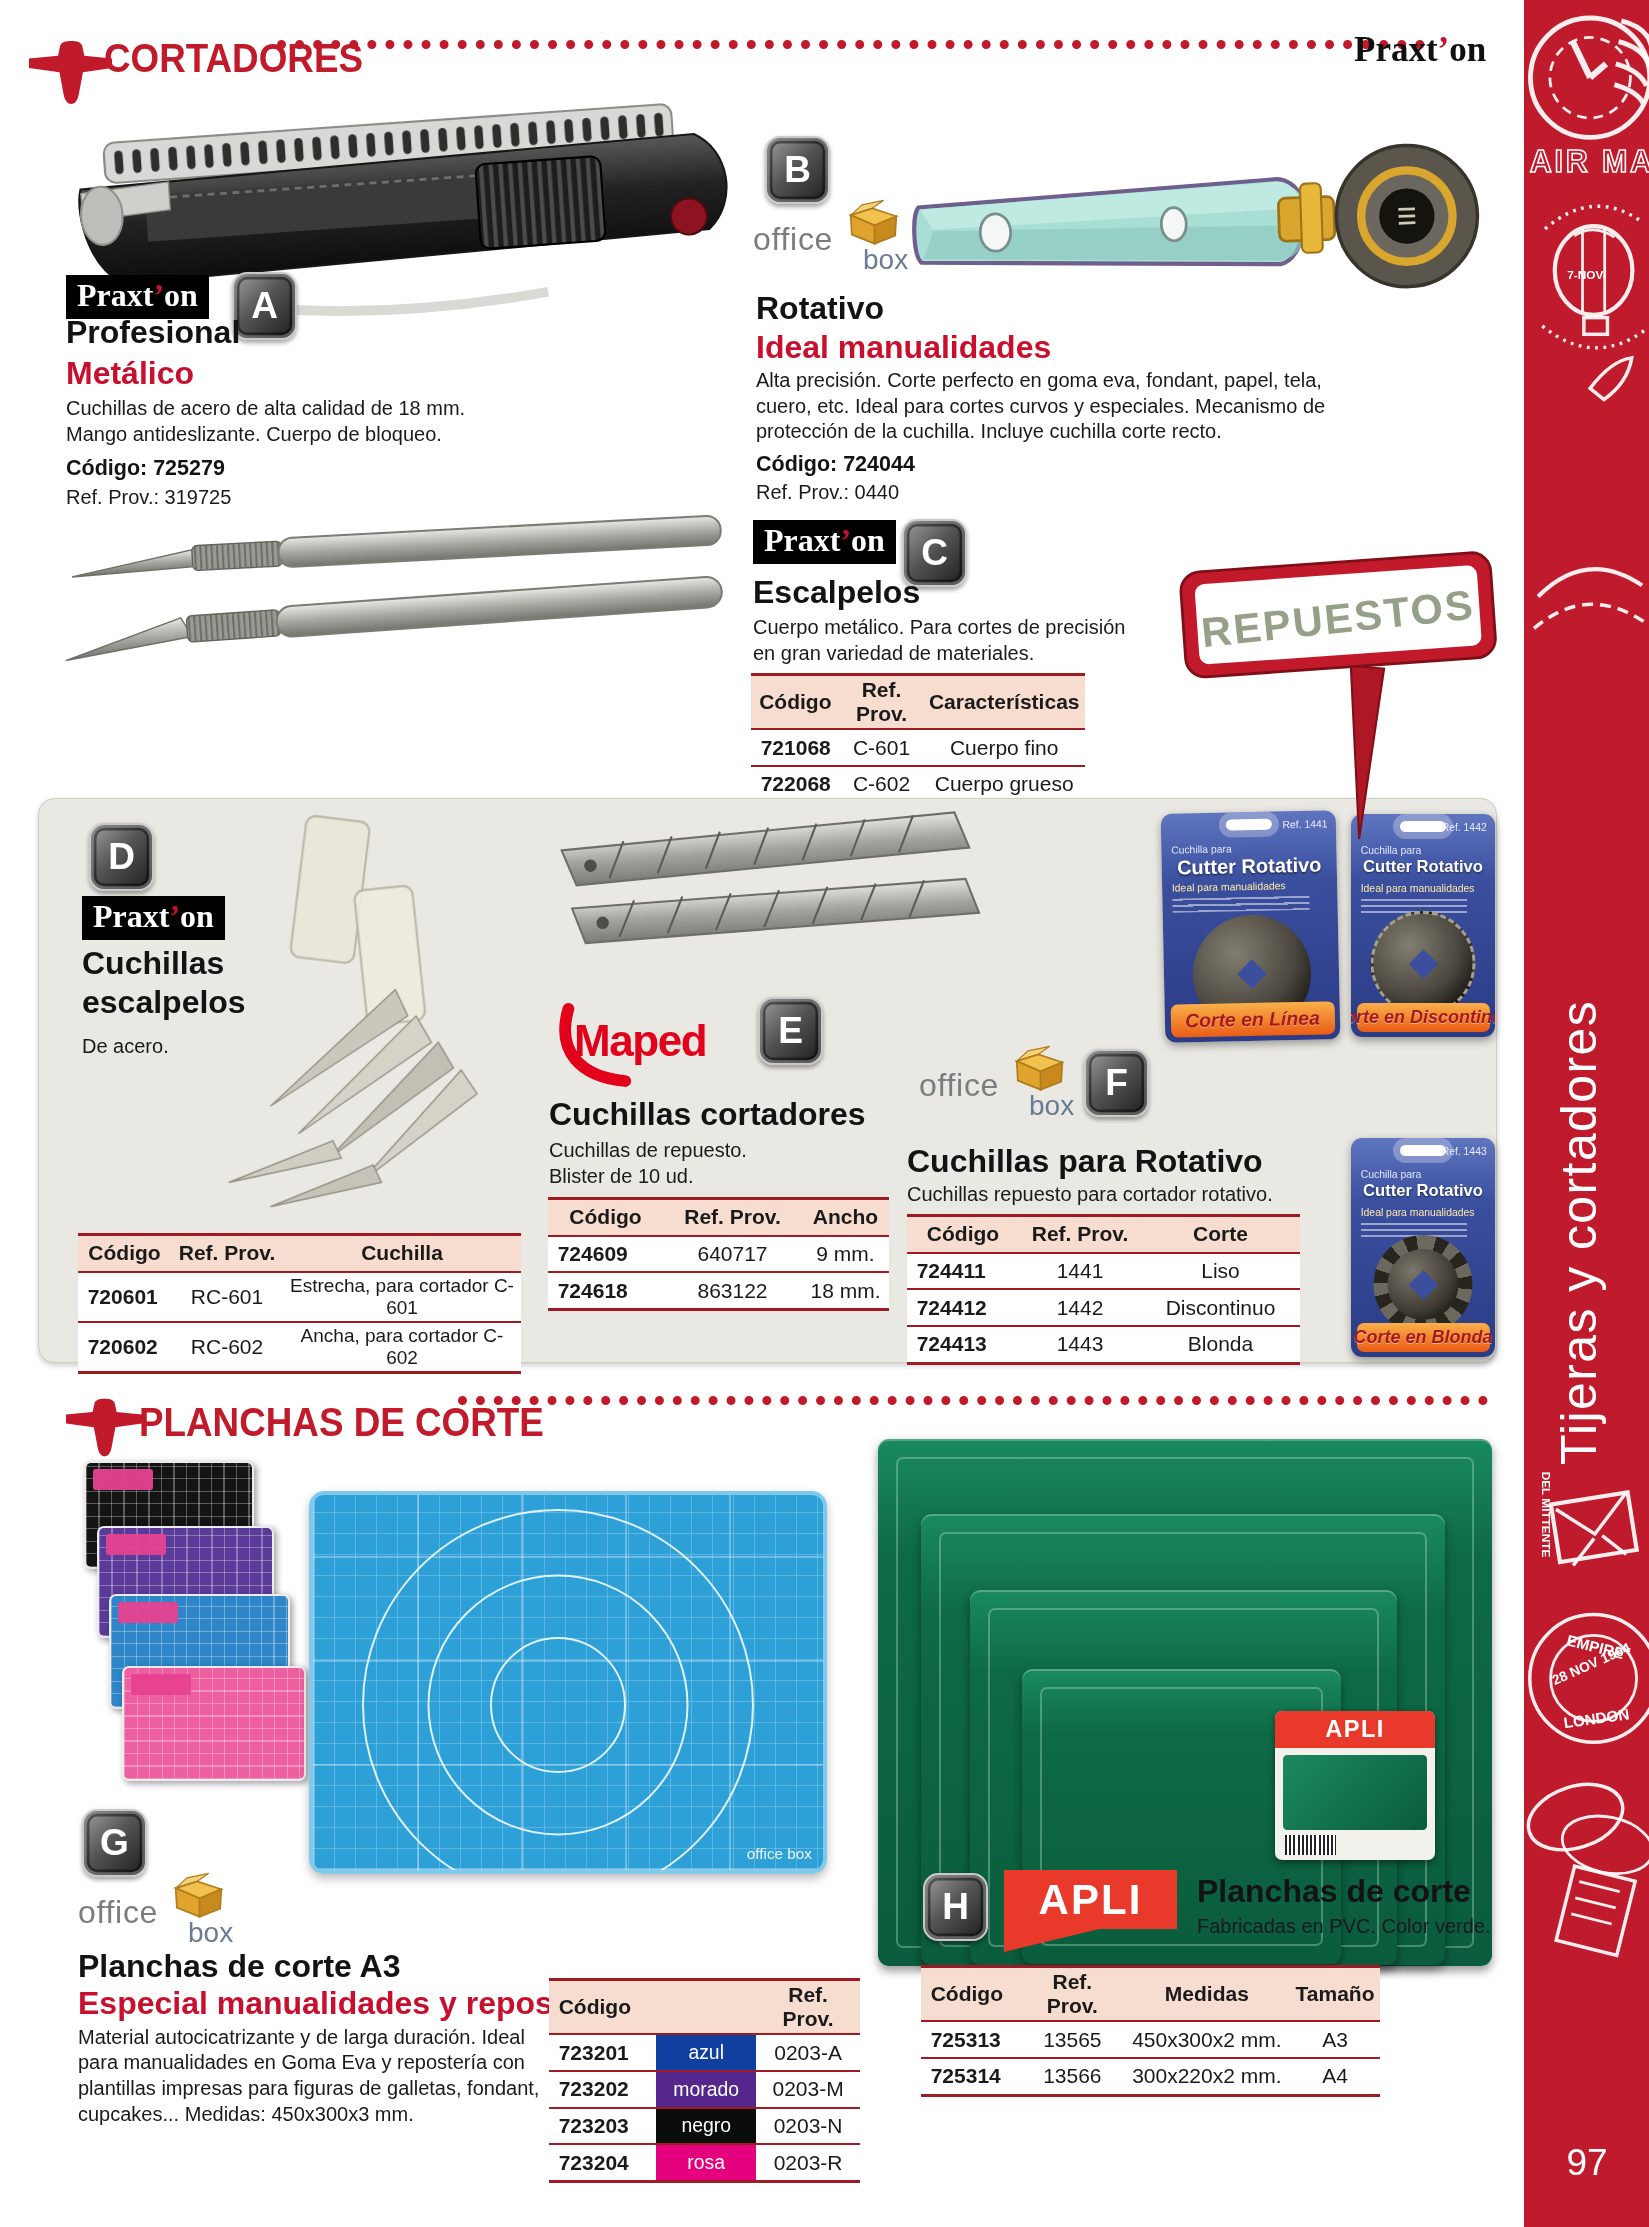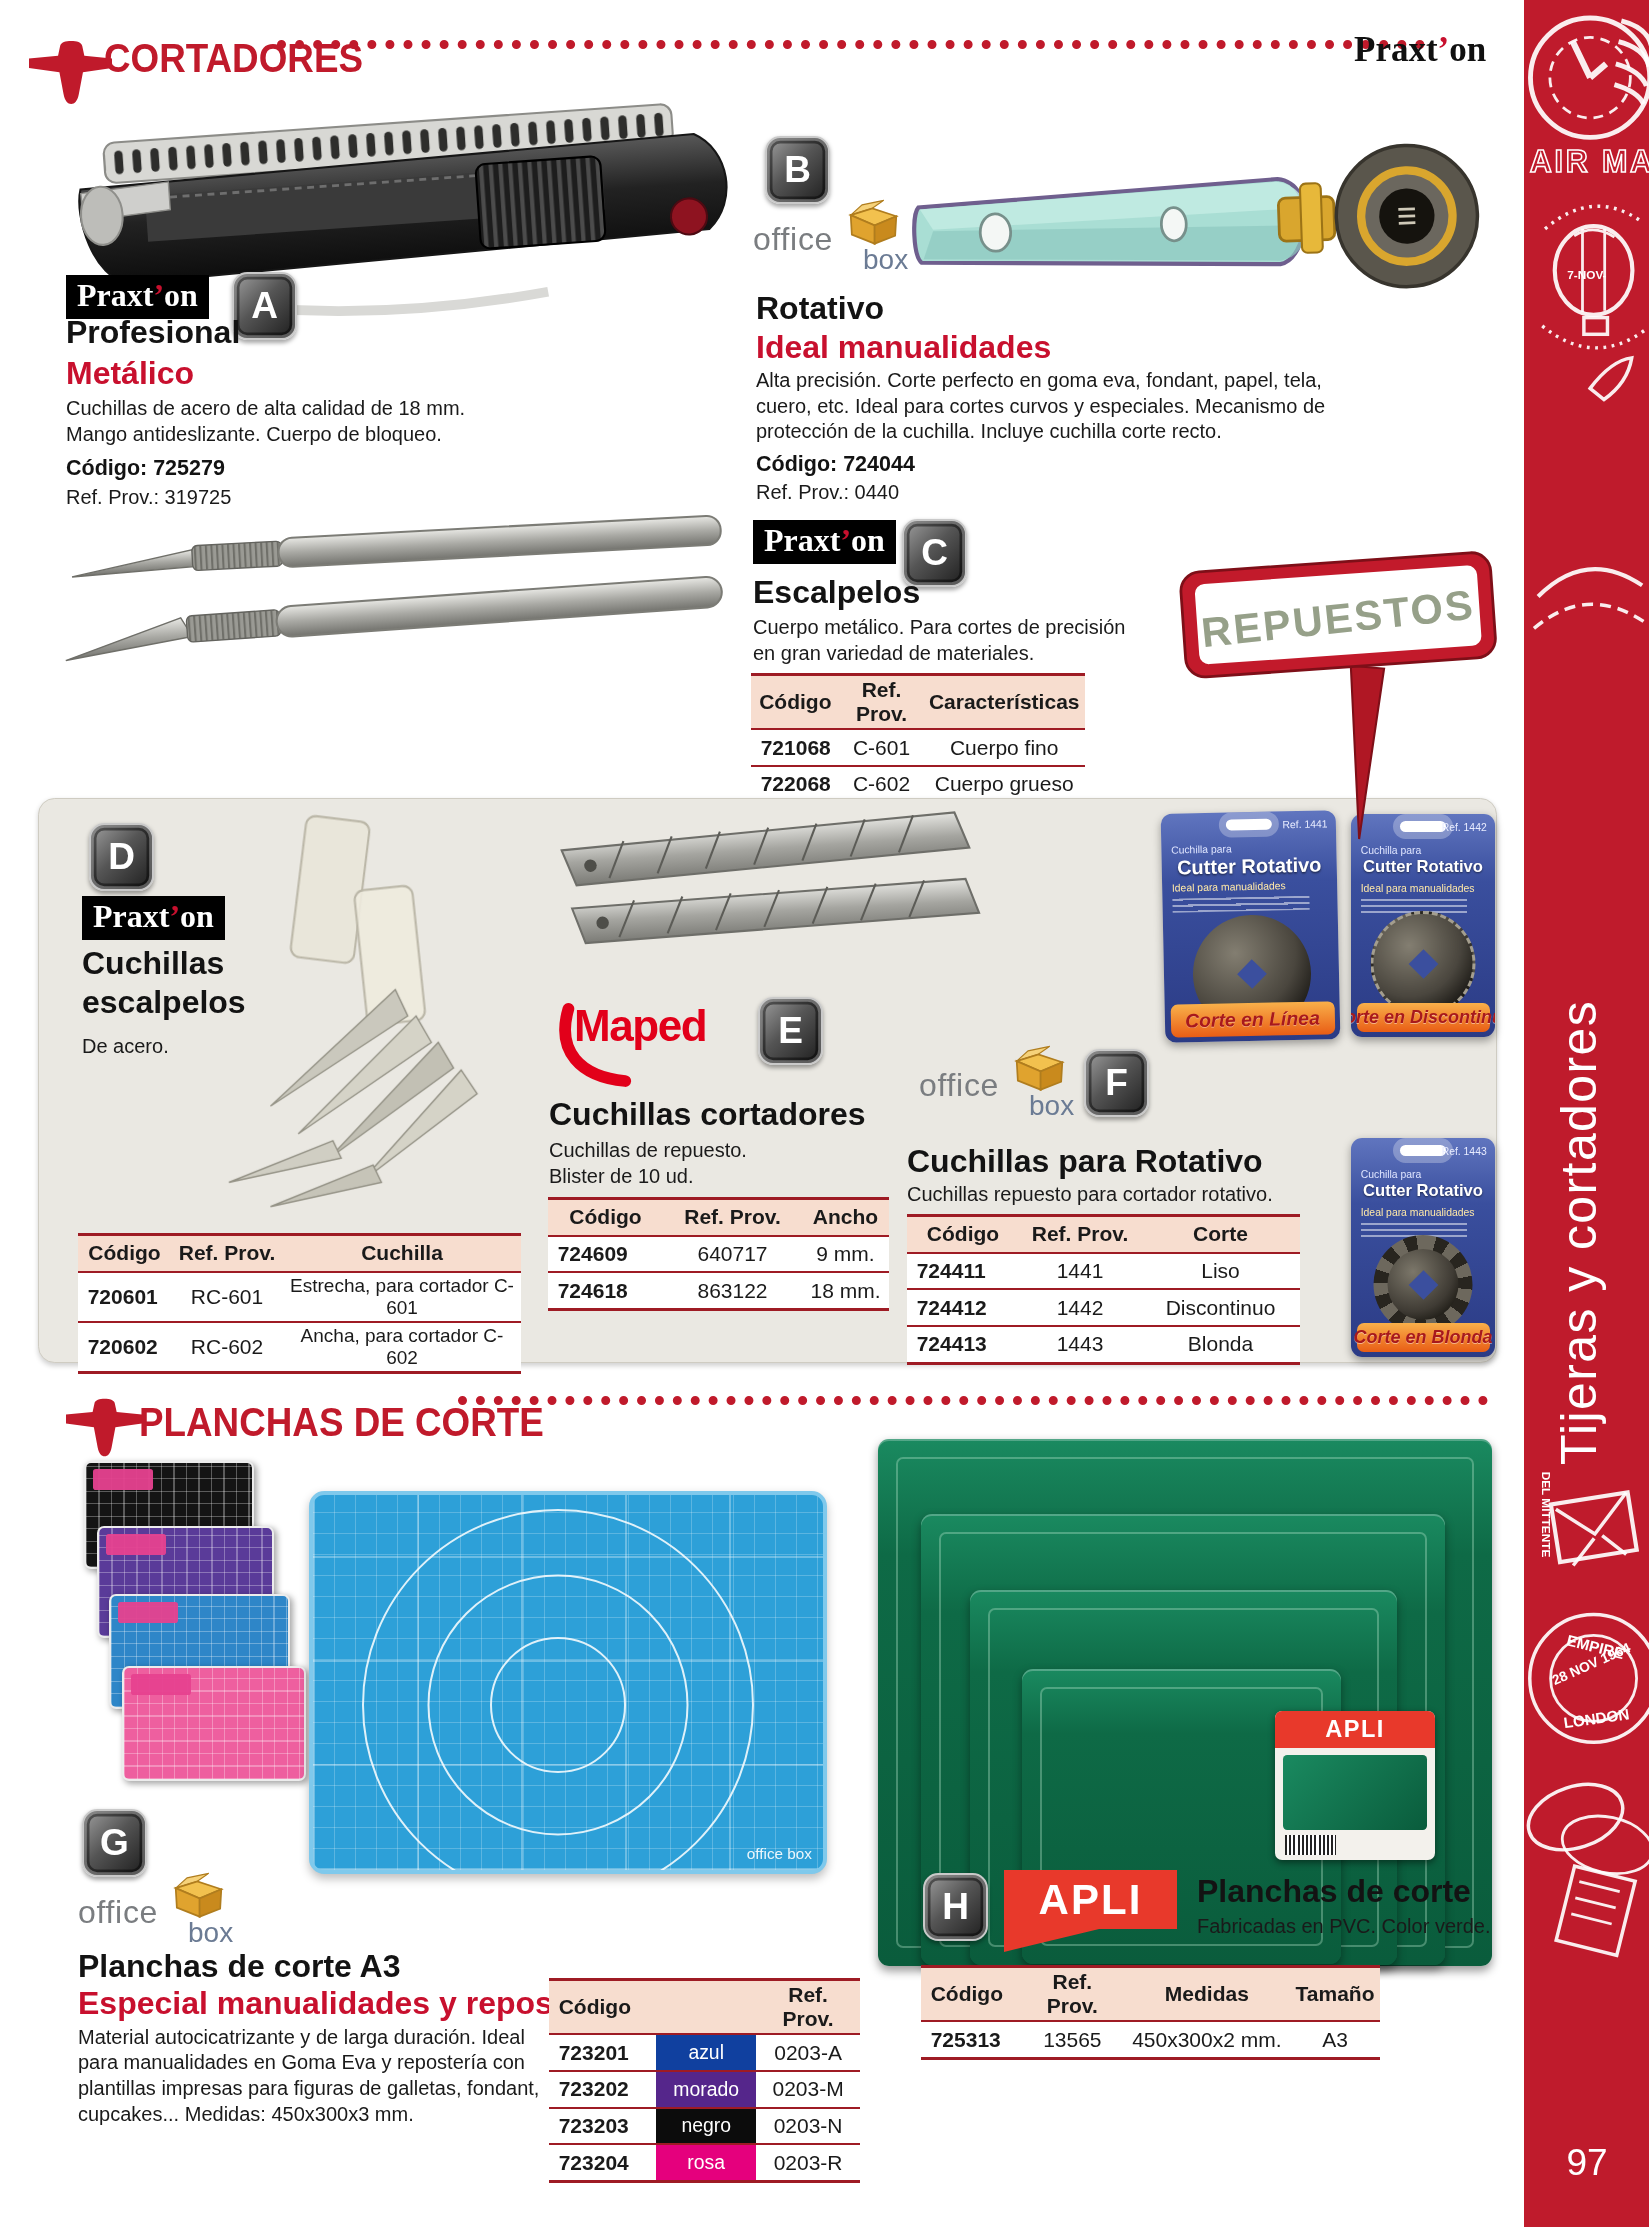--- a/index.html
+++ b/index.html
@@ -18,21 +18,21 @@
   .praxton-plain{background:transparent;color:#101010;font-family:"Liberation Serif",serif;
            font-weight:bold;font-size:35px;line-height:1;white-space:nowrap;}
   .praxton-plain .apos{color:#c8102e;}
 
   .officebox{width:173px;height:82px;}
   .ob-office{position:absolute;left:0;top:21px;font-size:32px;color:#7a7d80;letter-spacing:0.7px;}
   .ob-cube{position:absolute;left:92px;top:-1.4px;}
   .ob-box{position:absolute;left:110px;top:44px;font-size:28px;color:#6b7b94;}
 
   .maped{width:201px;height:94px;}
-  .maped span{position:absolute;left:25px;top:2px;font-size:44px;font-weight:bold;color:#e2001a;letter-spacing:-1.4px;}
+  .maped span{position:absolute;left:25px;top:17px;font-size:44px;font-weight:bold;color:#e2001a;letter-spacing:-1.4px;}
   .apli{background:#e8392b;clip-path:polygon(0 0,100% 0,100% 72%,55% 72%,0 100%);
         display:flex;justify-content:center;}
   .apli span{color:#fff;font-weight:bold;font-size:42px;letter-spacing:2.1px;margin-top:5.5px;}
 
   
   .badge{width:61px;height:64px;border-radius:15.3px;color:#fff;font-weight:bold;font-size:37px;
          display:flex;align-items:center;justify-content:center;
          background:linear-gradient(135deg,#a0a0a0 0%,#555 45%,#1d1d1d 100%);
          border:2.1px solid #c9c9c9;
          box-shadow:inset 0 0 0 2.8px rgba(255,255,255,.30), inset 0 0 0 5.5px rgba(0,0,0,.45), 0 2.1px 4.2px rgba(0,0,0,.35);}
@@ -566,20 +566,26 @@
       <td style="width:89px;text-align:left;padding-left:9.7px">Código</td>
       <td style="width:103px">Ref. Prov.</td>
       <td style="width:173px">Medidas</td>
       <td>Tamaño</td>
     </tr>
     <tr>
       <td class="cod">725313</td>
       <td>13565</td>
       <td>450x300x2 mm.</td>
       <td>A3</td>
+    </tr>
+    <tr>
+      <td class="cod">725314</td>
+      <td>13566</td>
+      <td>300x220x2 mm.</td>
+      <td>A4</td>
     </tr>
   </tbody>
     </table>
 
   <div class="el sidebar">
     <svg style="position:absolute;left:0;top:0" width="126" height="2227" viewBox="0 0 181 3211">
       <g stroke="#ffffff" fill="none" stroke-opacity=".92">
         <circle cx="95" cy="112" r="86" stroke-width="7"></circle>
         <circle cx="95" cy="112" r="58" stroke-width="4" stroke-dasharray="14 10"></circle>
         <path d="M95,112 L70,60 M95,112 L118,92" stroke-width="9"></path>

